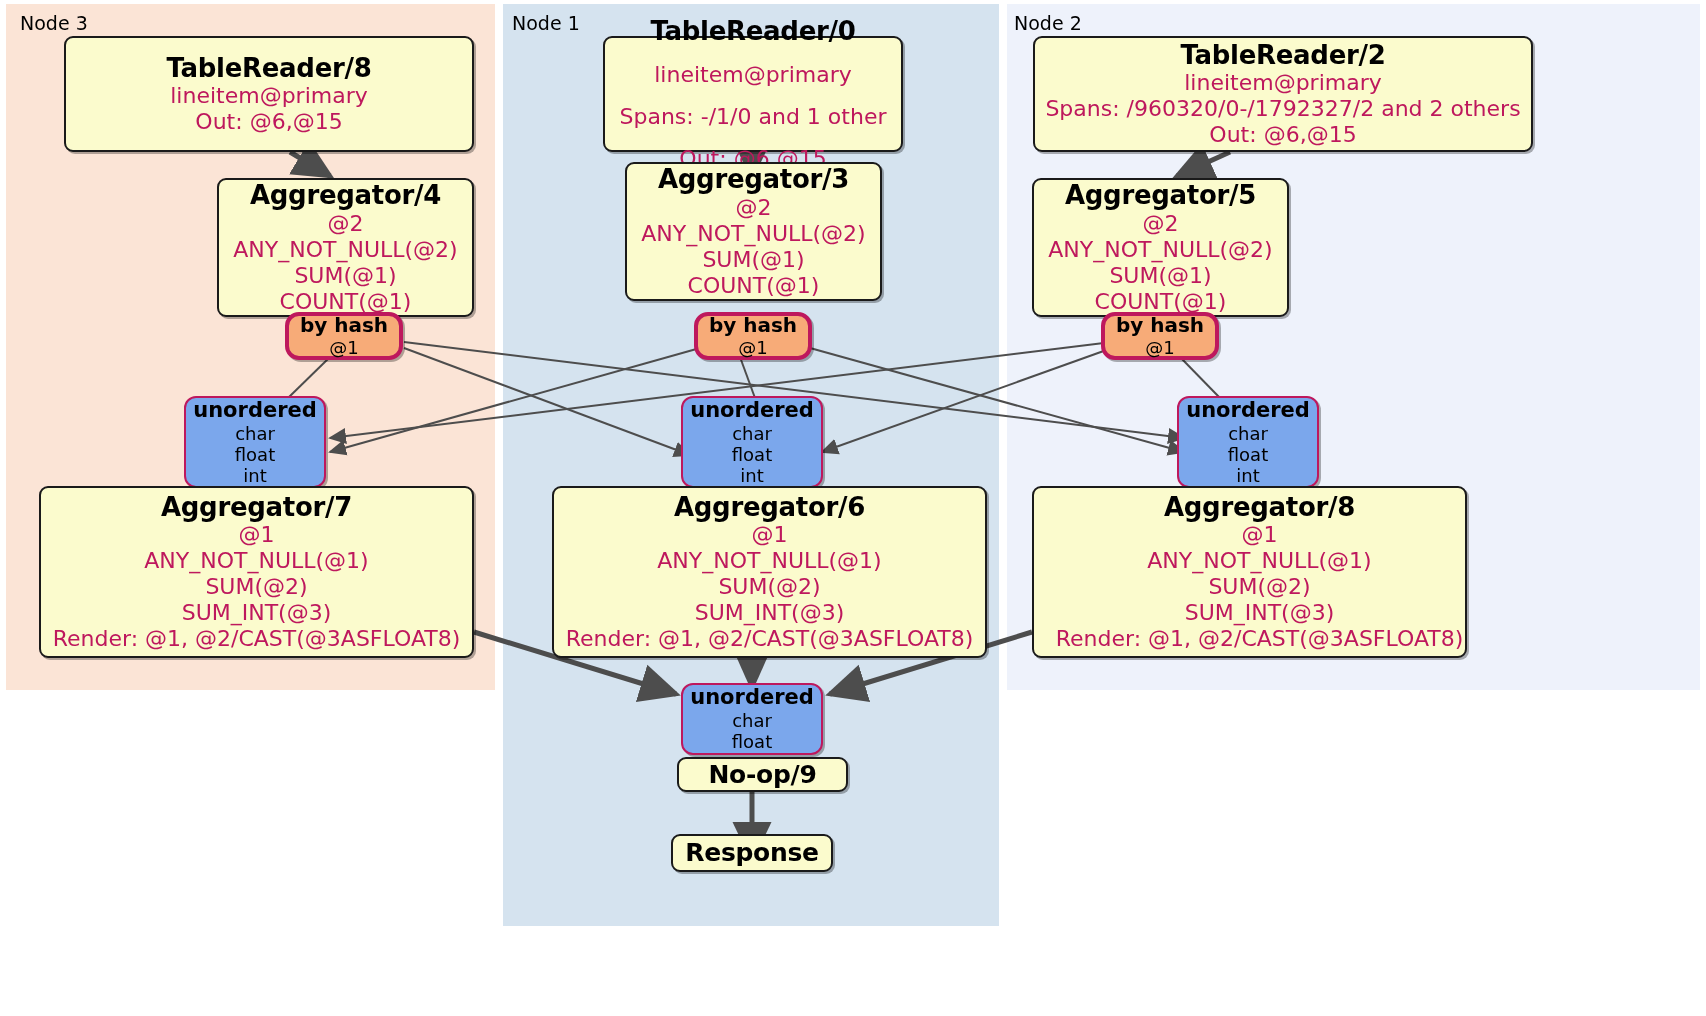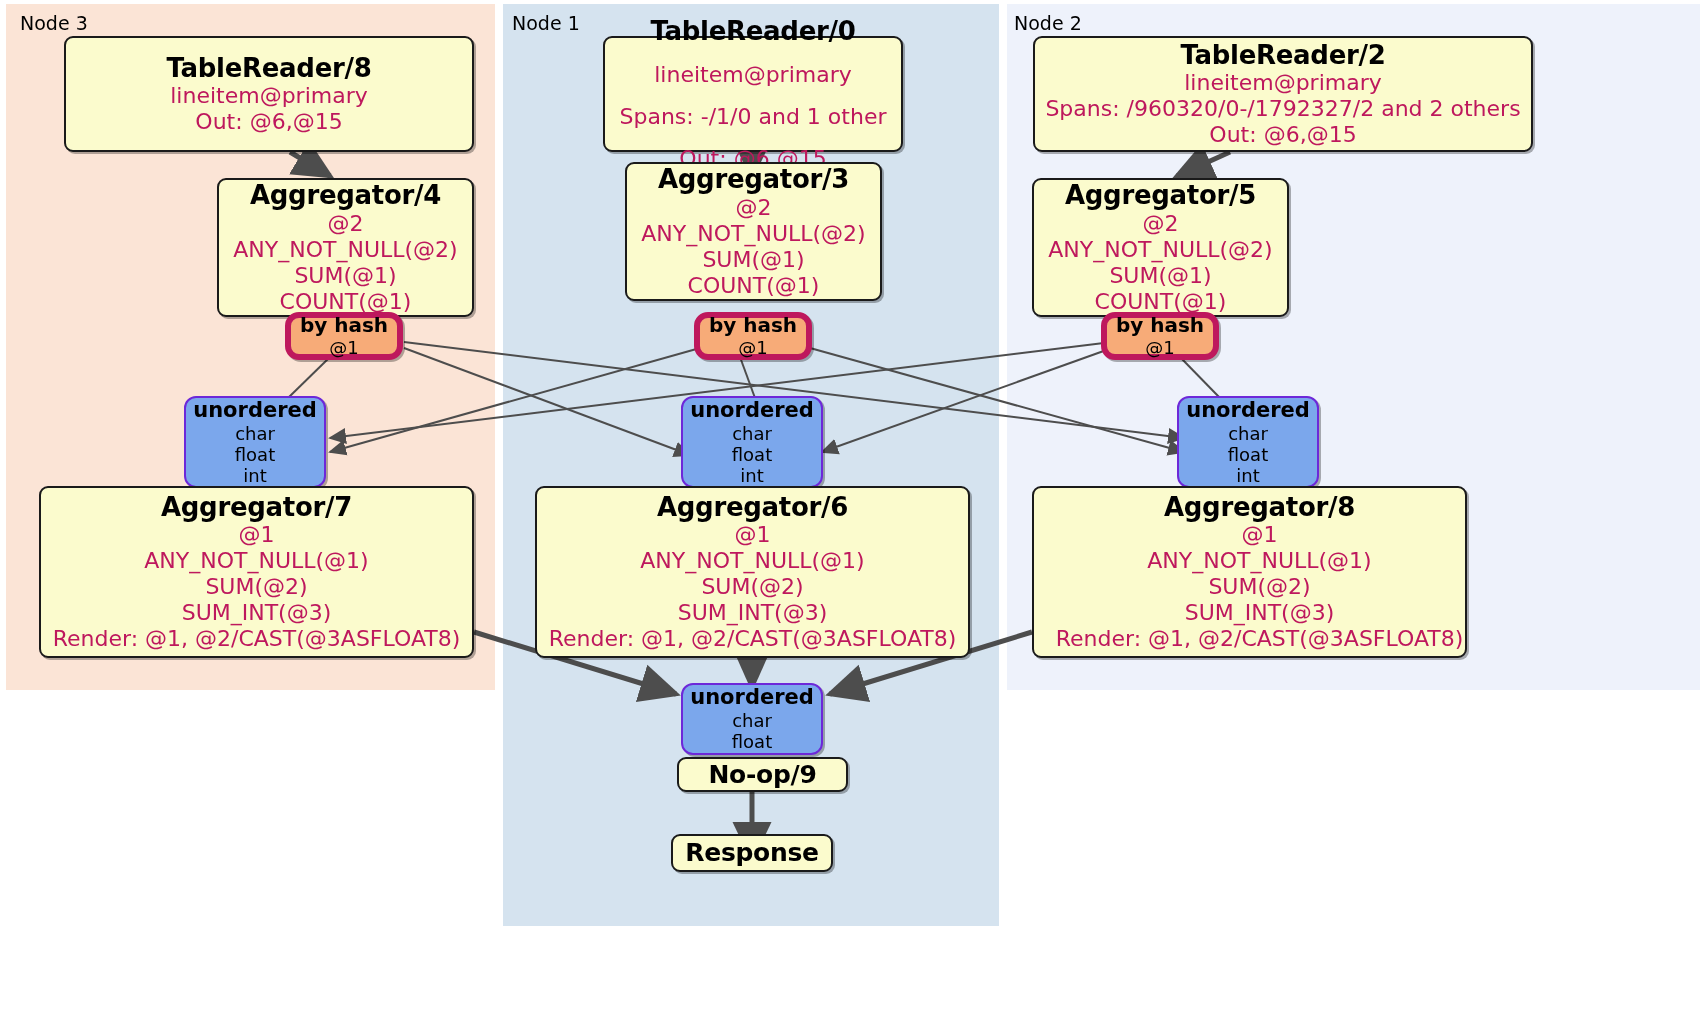--- a/index.html
+++ b/index.html
@@ -61,36 +61,36 @@
     font-size: 26px;
     color: #000;
     letter-spacing: -0.3px;
   }
   .proc .line {
     font-size: 22px;
     color: #be185d;
   }
   .router {
     background: #f7ab78;
-    border: 6px solid #be185d;
+    border: 4px solid #be185d;
     border-radius: 14px;
     box-shadow: 2px 2px 0 rgba(0,0,0,0.30);
   }
   .router .title {
     font-weight: bold;
     font-size: 20px;
     color: #000;
   }
   .router .line {
     font-size: 18px;
     color: #000;
   }
   .synch {
     background: #7ba7ec;
-    border: 2px solid #6d28d9;
+    border: 2px solid #be185d;
     border-radius: 12px;
     box-shadow: 2px 2px 0 rgba(0,0,0,0.30);
   }
   .synch .title {
     font-weight: bold;
     font-size: 21px;
     color: #000;
   }
   .synch .line {
     font-size: 18px;
@@ -230,21 +230,21 @@
 
   <div class="box proc" style="left:39px; top:486px; width:435px; height:172px;">
     <div class="title">Aggregator/7</div>
     <div class="line">@1</div>
     <div class="line">ANY_NOT_NULL(@1)</div>
     <div class="line">SUM(@2)</div>
     <div class="line">SUM_INT(@3)</div>
     <div class="line">Render: @1, @2/CAST(@3ASFLOAT8)</div>
   </div>
 
-  <div class="box proc" style="left:535px; top:486px; width:435px; height:172px;">
+  <div class="box proc" style="left:552px; top:486px; width:435px; height:172px;">
     <div class="title">Aggregator/6</div>
     <div class="line">@1</div>
     <div class="line">ANY_NOT_NULL(@1)</div>
     <div class="line">SUM(@2)</div>
     <div class="line">SUM_INT(@3)</div>
     <div class="line">Render: @1, @2/CAST(@3ASFLOAT8)</div>
   </div>
 
   <div class="box proc" style="left:1032px; top:486px; width:435px; height:172px;padding-left:20px;">
     <div class="title">Aggregator/8</div>

